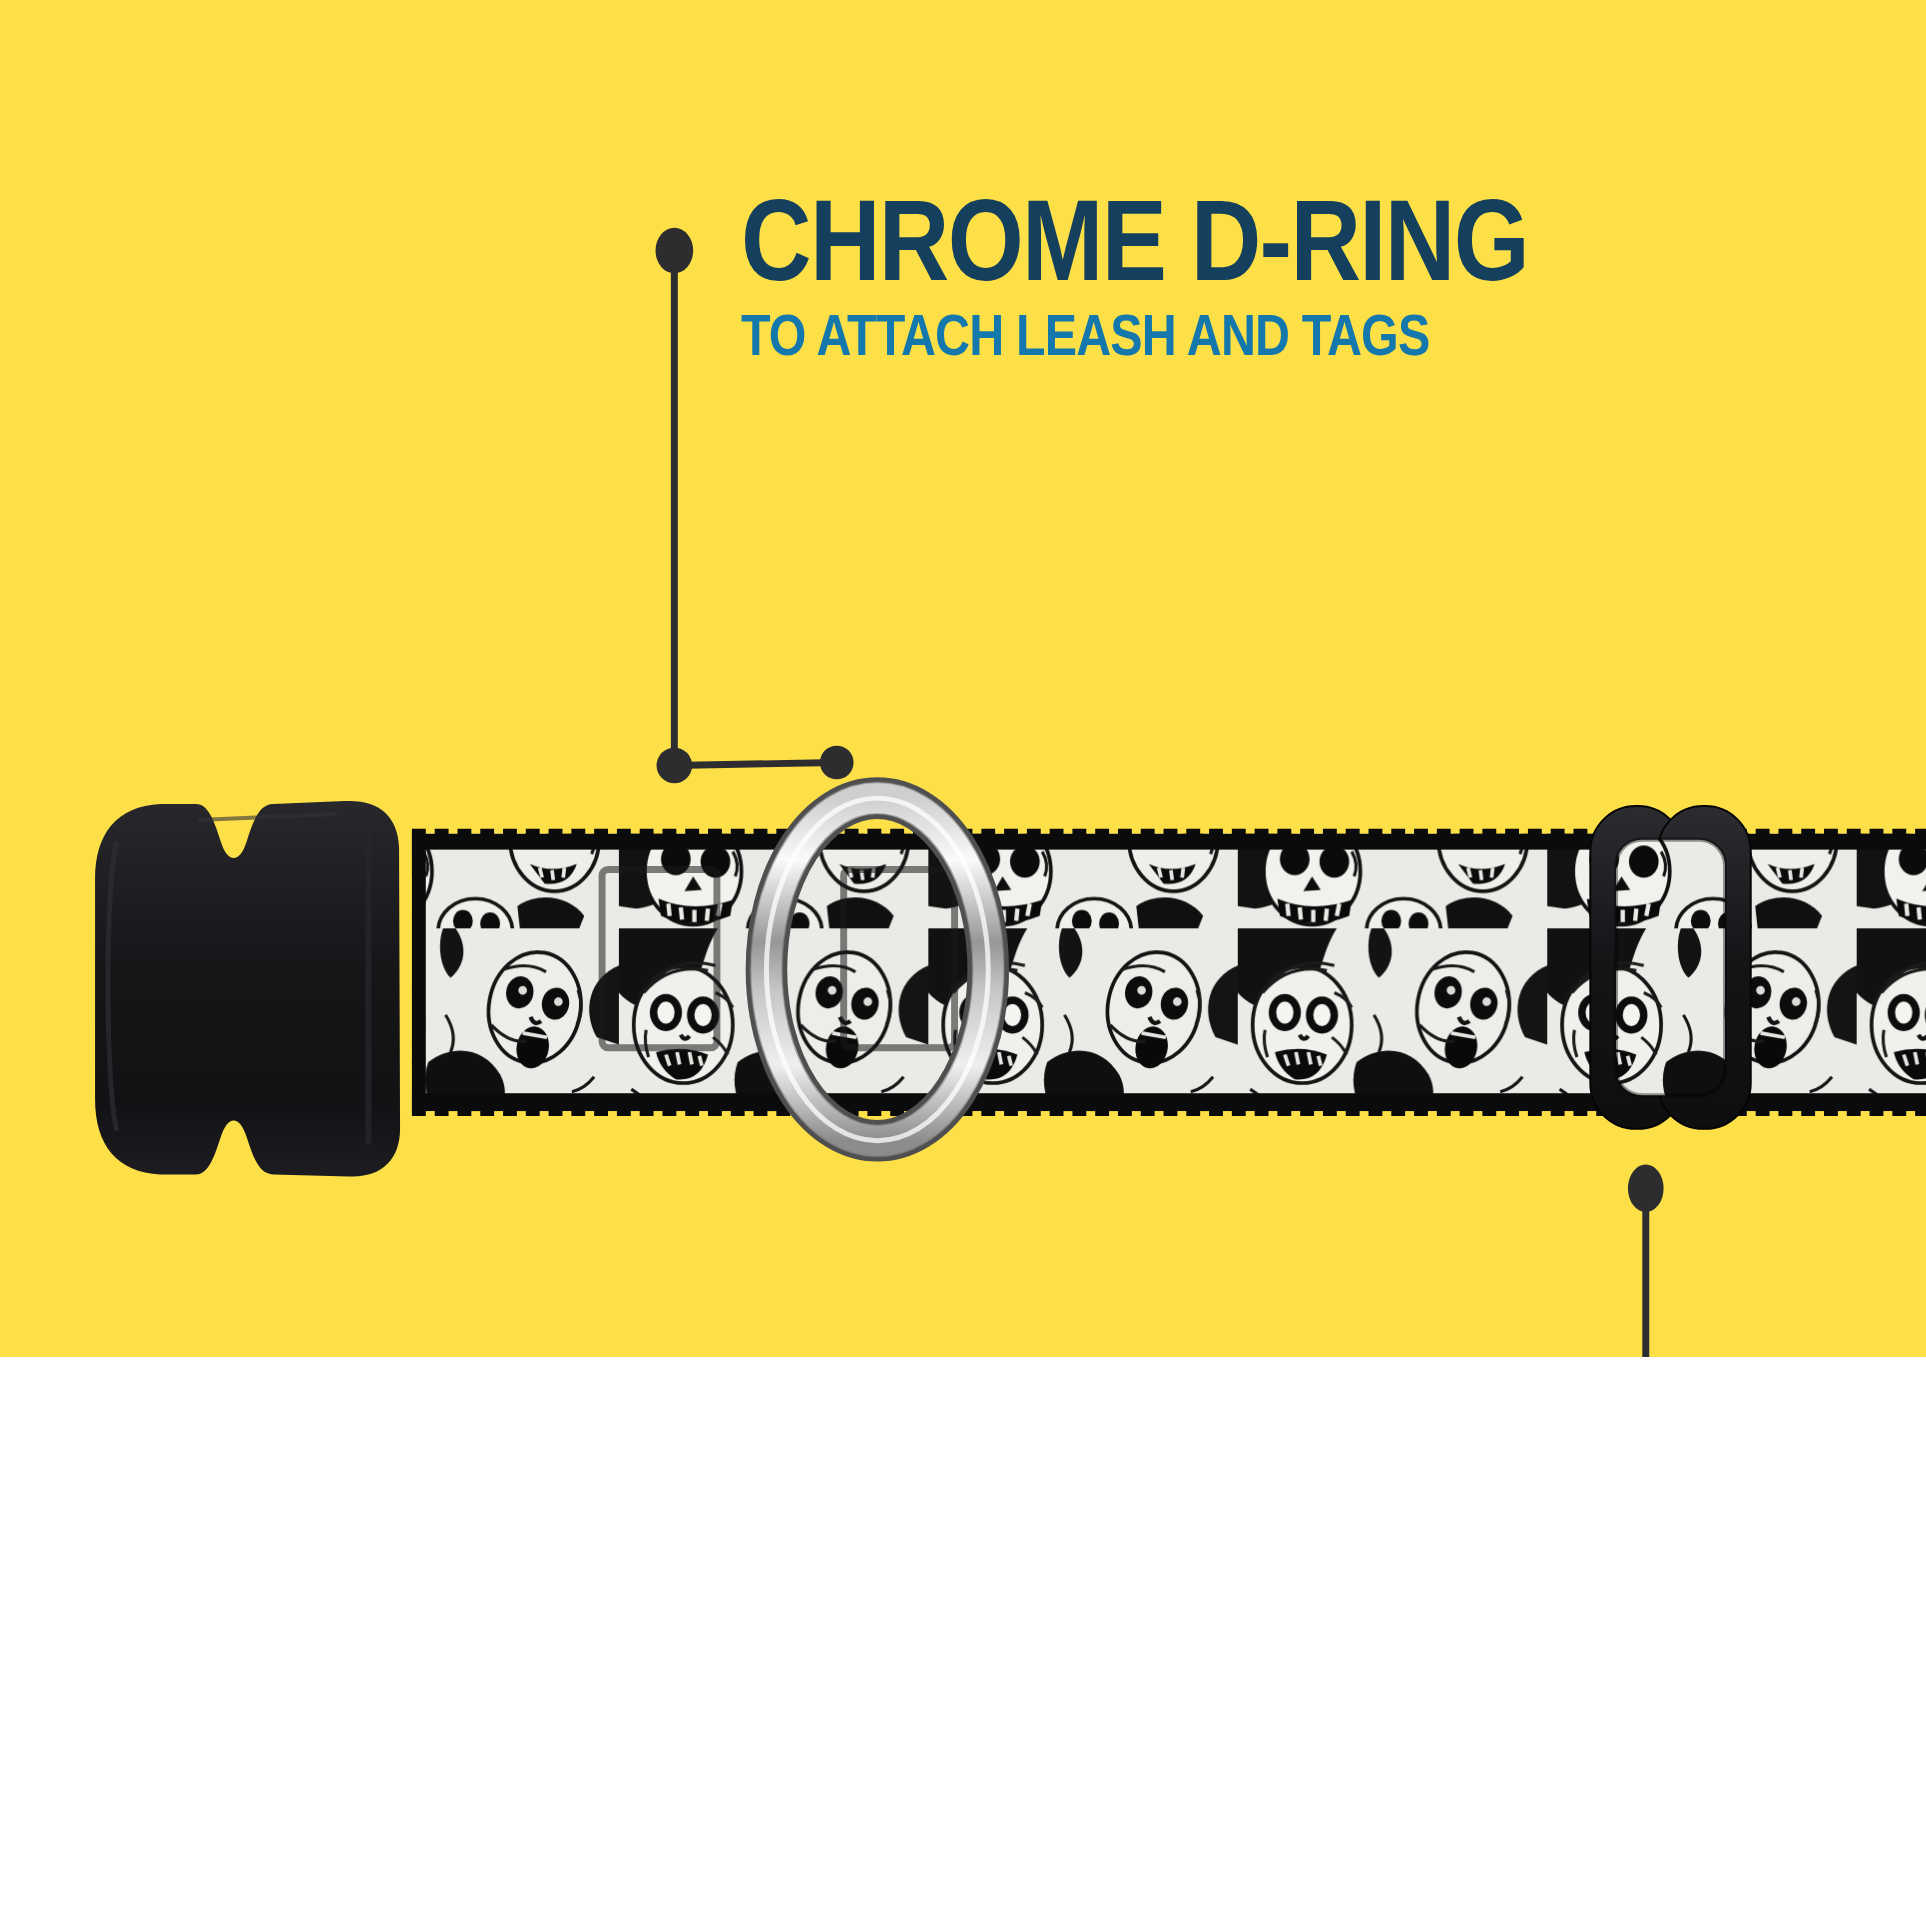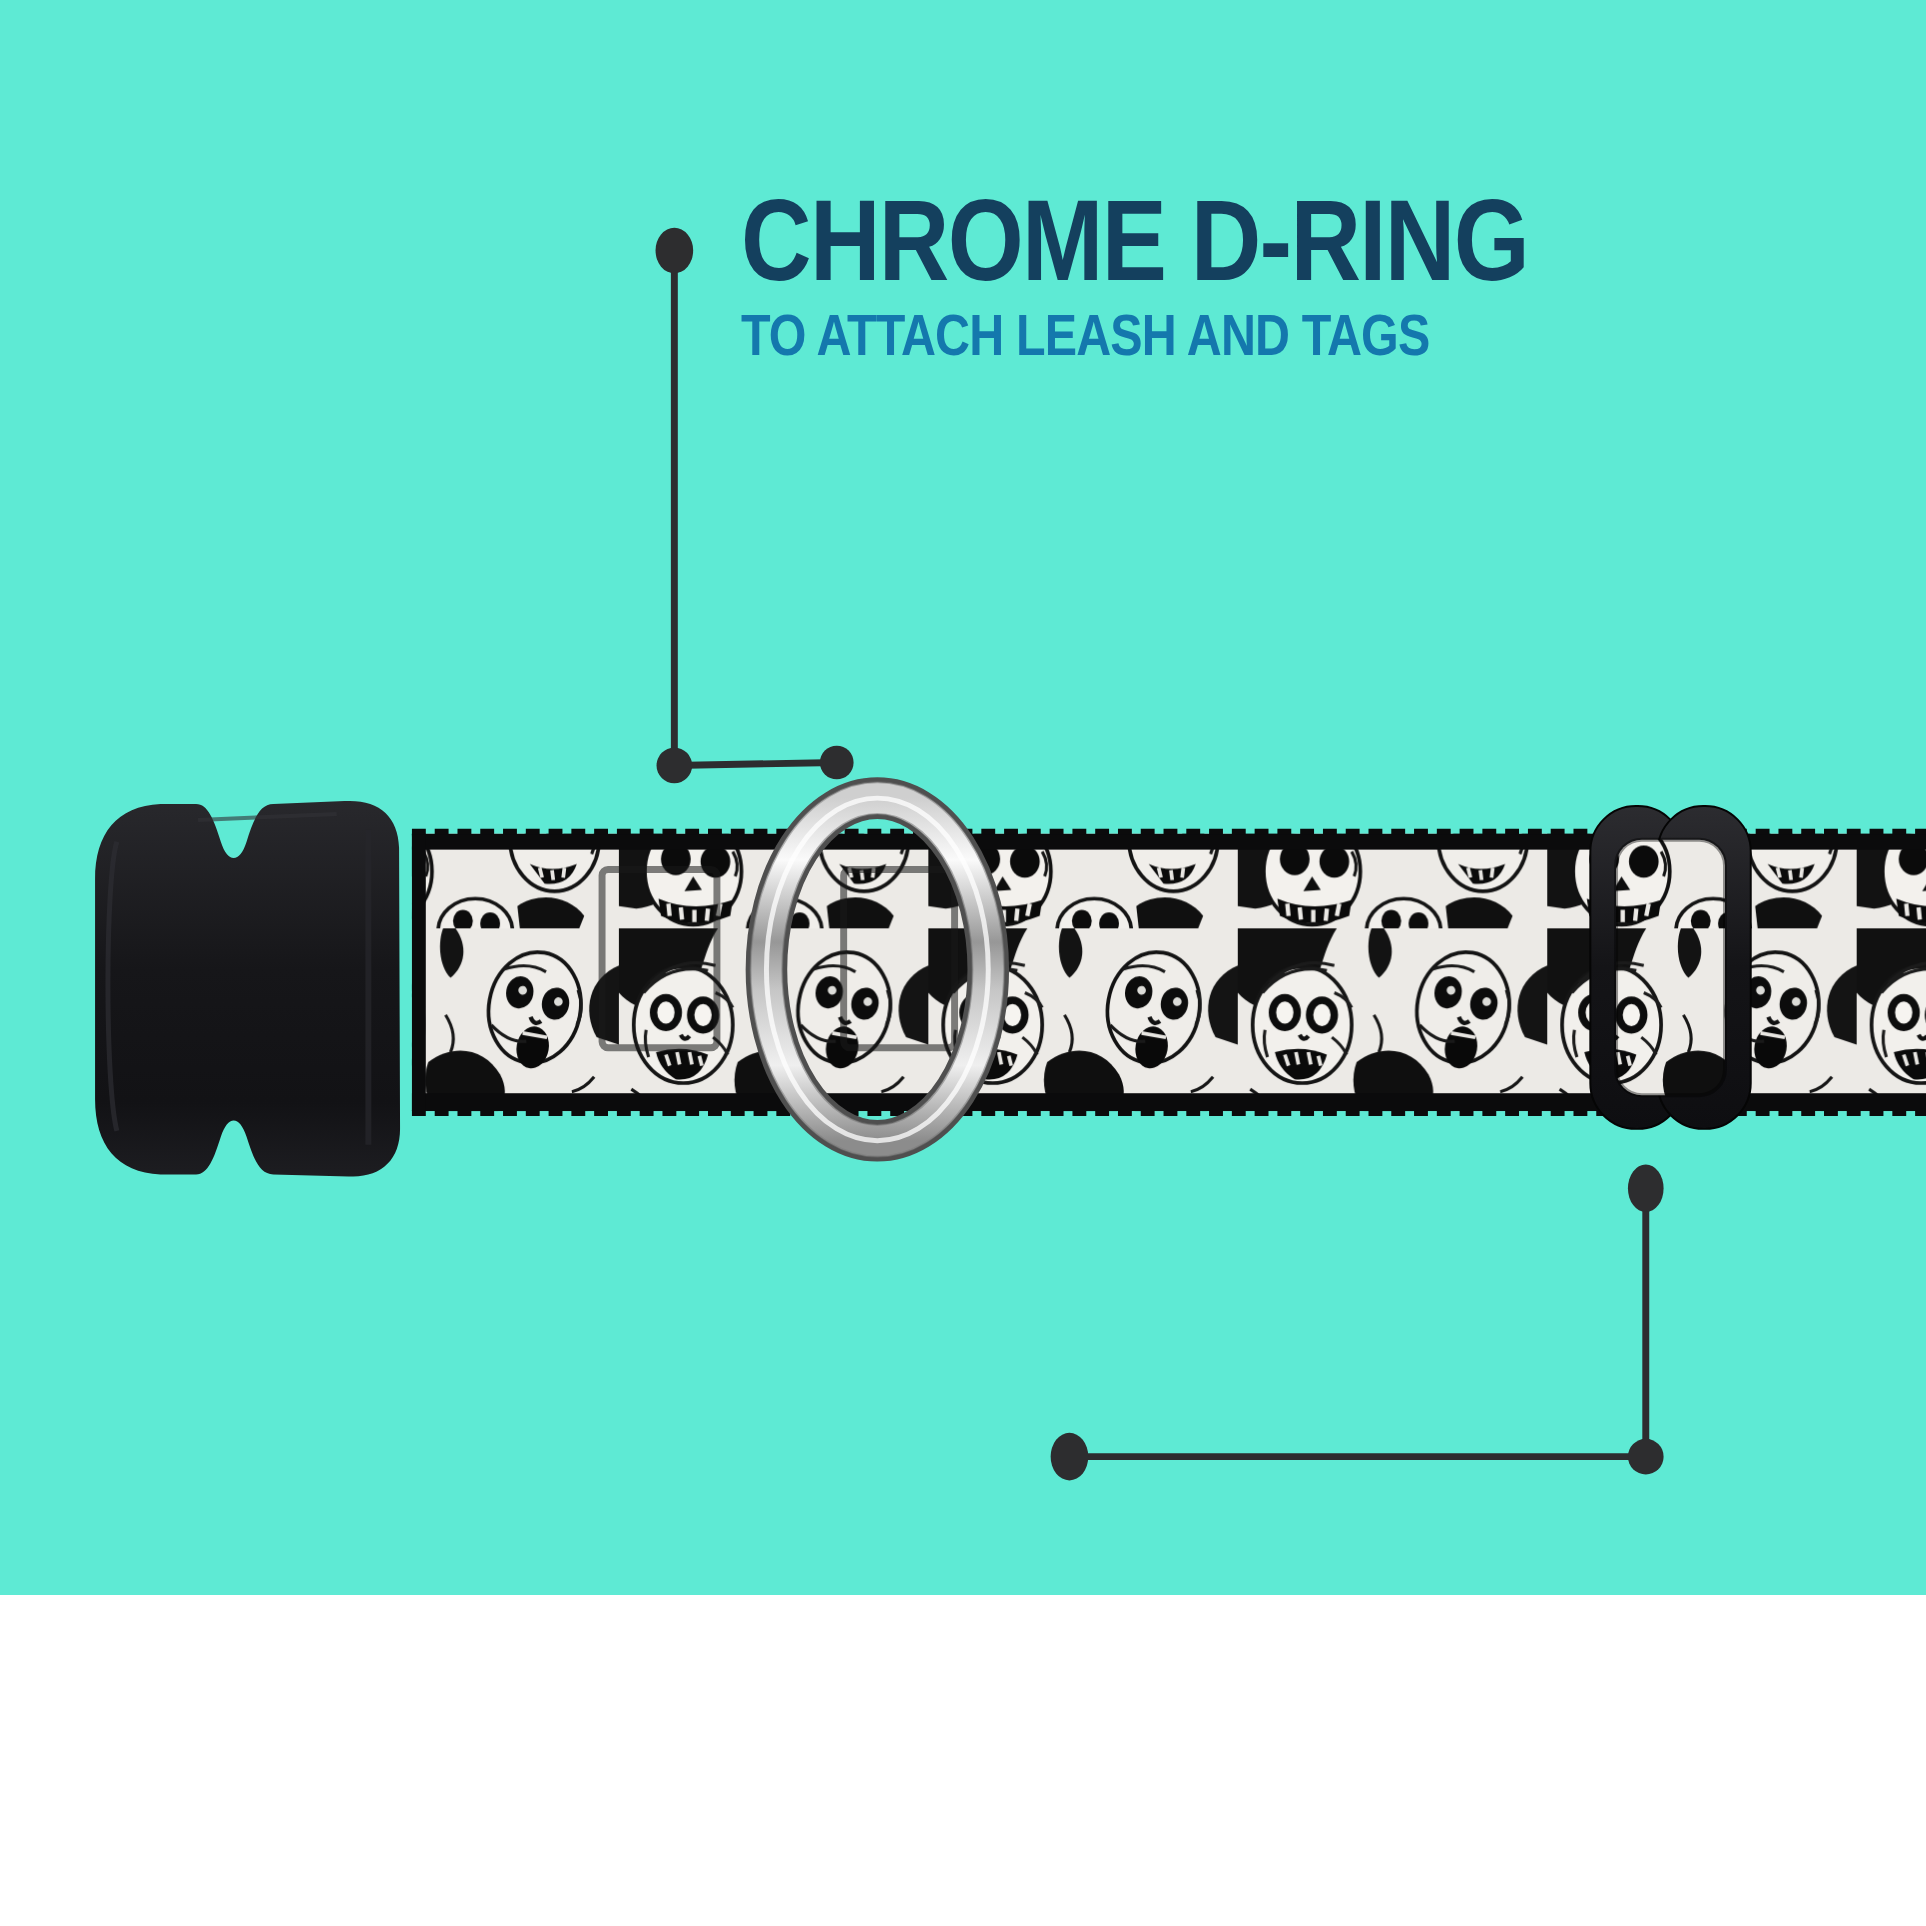--- a/index.html
+++ b/index.html
@@ -3,22 +3,22 @@
 <meta charset="utf-8">
 <style>
   :root{
     --heading:#14405e;
     --subheading:#1478ad;
     --callout-line:#2d2d2f;
   }
   html,body{margin:0;padding:0;background:#fff;}
   .canvas{
     position:relative;
-    width:1927px;height:1595px;
-    background:#5eead4;
+    width:1927px;height:1357px;
+    background:#fde047;
     overflow:hidden;
     font-family:"Liberation Sans",sans-serif;
   }
   .collar-svg{position:absolute;left:0;top:0;}
   .annot{position:absolute;white-space:nowrap;}
   .annot .title{
     font-weight:700;
     font-size:115px;
     line-height:1;
     letter-spacing:-2px;

